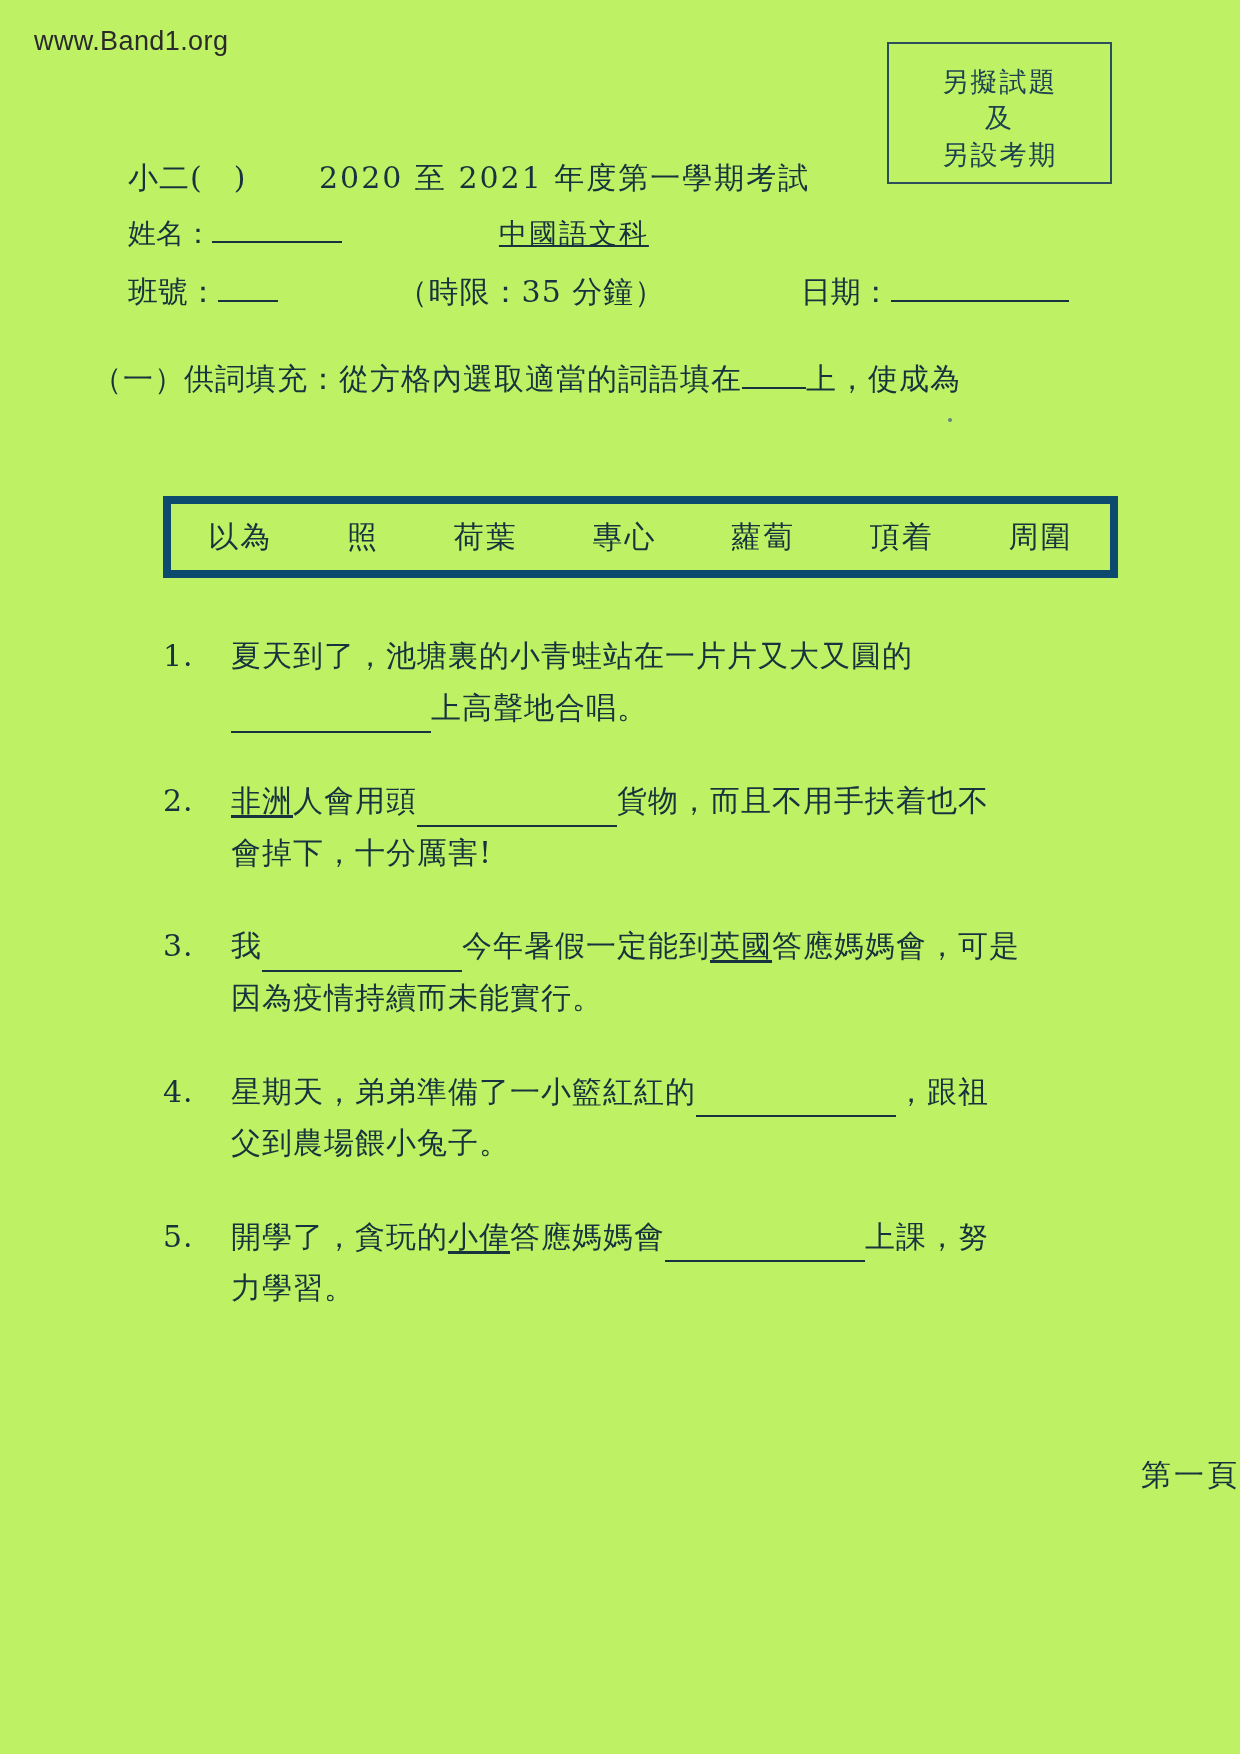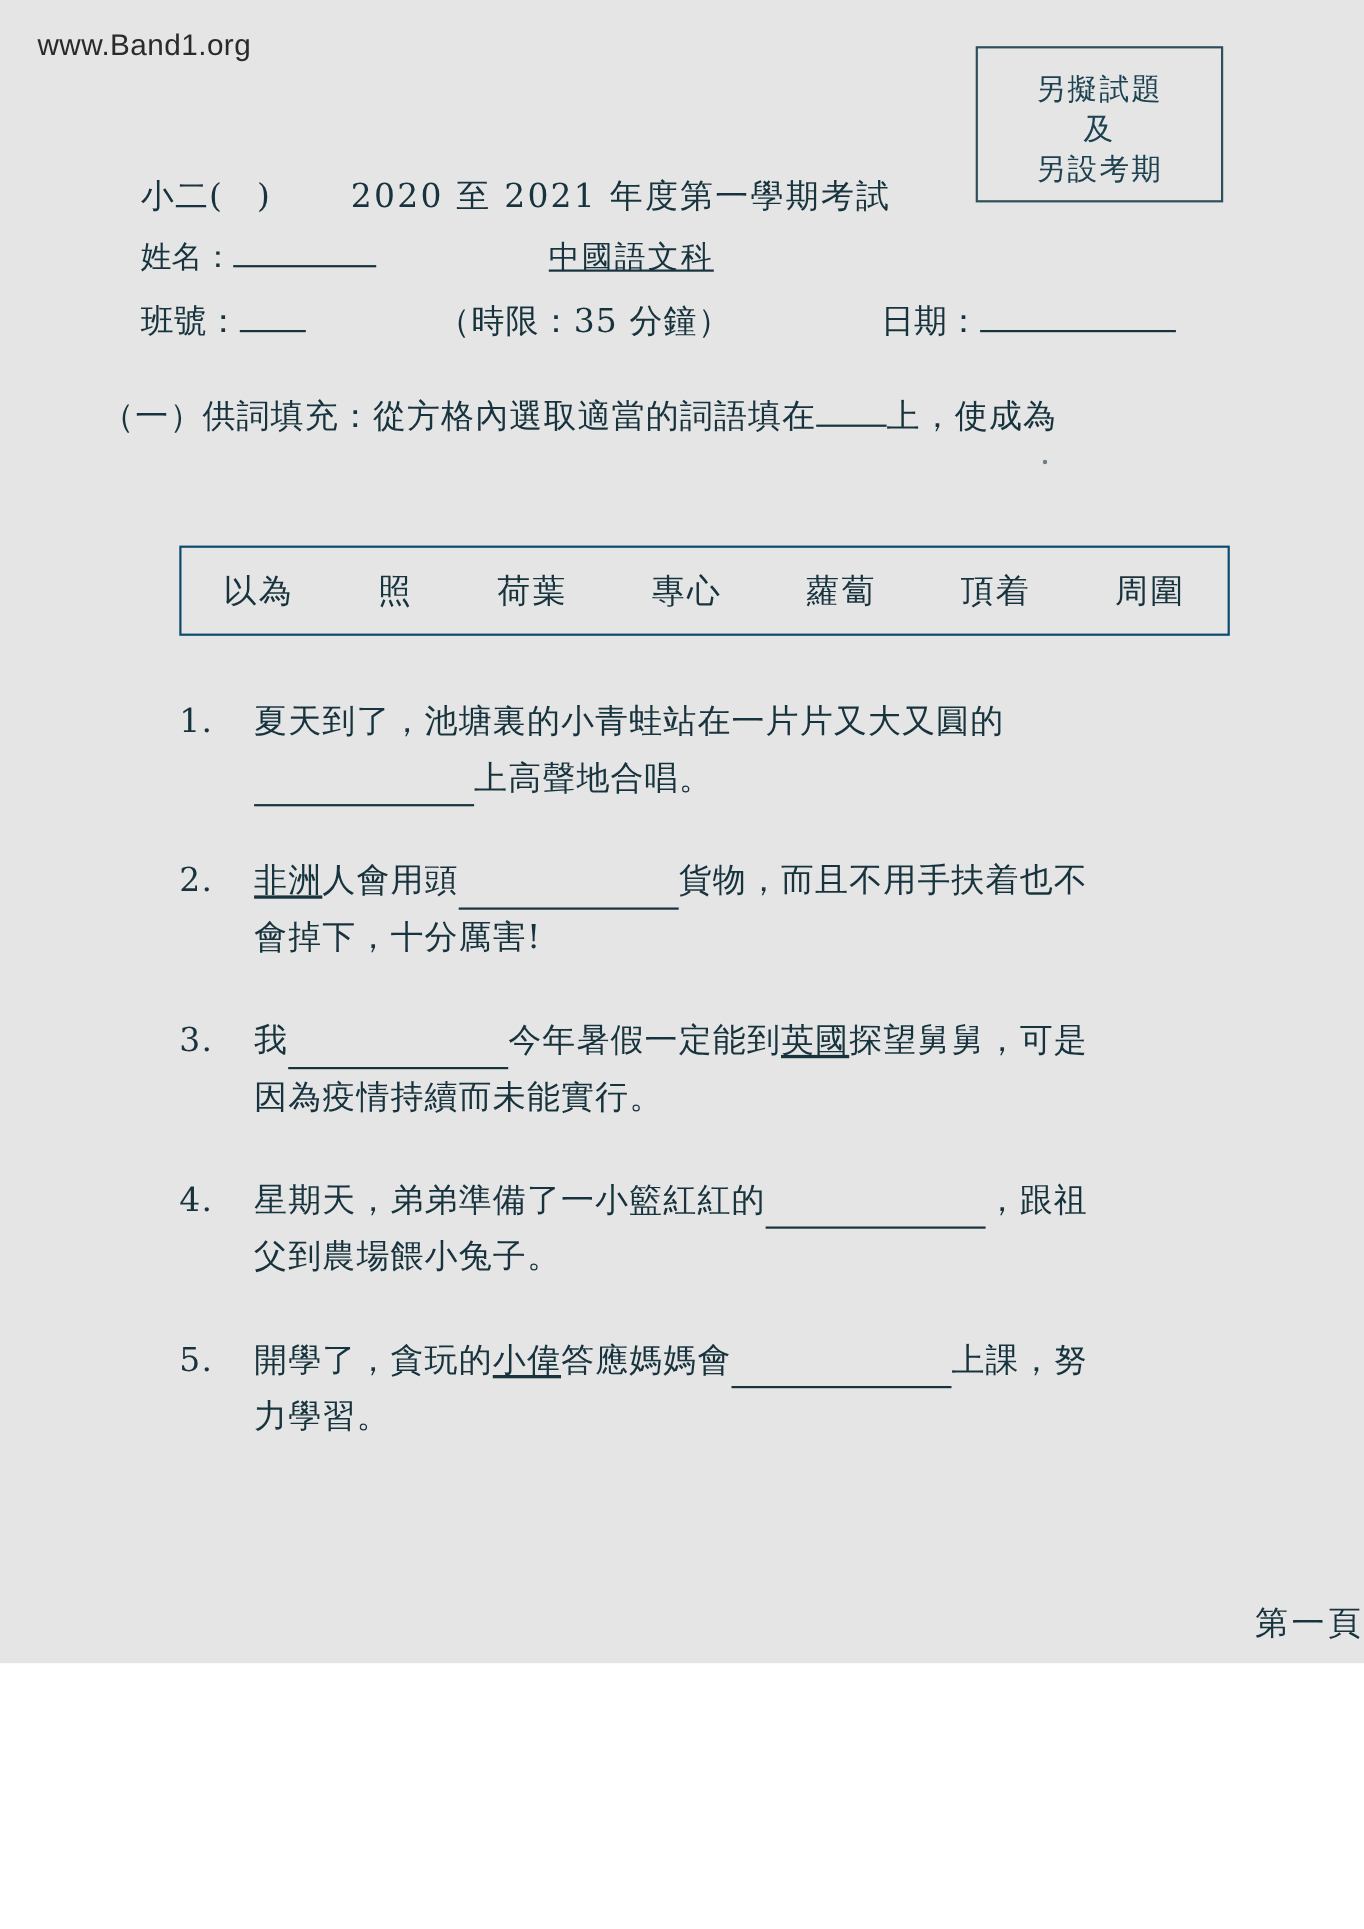--- a/index.html
+++ b/index.html
@@ -12,22 +12,22 @@
     background: #ffffff;
     font-family: "DejaVu Serif", serif;
     color: #17333d;
     position: relative;
     overflow: hidden;
   }
   .page {
     position: absolute;
     left: 0; top: 0;
     width: 1240px;
-    height: 1512px;
-    background: #e5e5e5;
+    height: 1754px;
+    background: #bef264;
   }
   .watermark {
     position: absolute;
     left: 34px;
     top: 26px;
     font-family: "Liberation Sans", sans-serif;
     font-size: 27px;
     color: #2a2a2a;
     letter-spacing: 0.4px;
   }
@@ -80,21 +80,21 @@
   .section-q .lbl { display: inline-block; width: 92px; }
   .section-q .indent { display: block; margin-left: 196px; }
   .u-inline { display: inline-block; width: 64px; border-bottom: 2px solid #17333d; }
 
   .word-box {
     position: absolute;
     left: 163px;
     top: 496px;
     width: 955px;
     height: 82px;
-    border: 2px solid #0c4a6e;
+    border: 8px solid #0c4a6e;
     box-sizing: border-box;
     display: flex;
     align-items: center;
     justify-content: space-around;
     font-size: 30px;
     letter-spacing: 2px;
     color: #17333d;
     font-family: Liberation Mono, monospace;
   }
 
@@ -194,21 +194,21 @@
       <div class="qitem">
         <div class="qnum">1.</div>
         <div class="qtext"><span>夏天到了，池塘裏的小青蛙站在一片片又大又圓的</span><br><span class="fill"></span><span>上高聲地合唱。</span></div>
       </div>
       <div class="qitem">
         <div class="qnum">2.</div>
         <div class="qtext"><span class="uline">非洲</span><span>人會用頭</span><span class="fill"></span><span>貨物，而且不用手扶着也不</span><br><span>會掉下，十分厲害!</span></div>
       </div>
       <div class="qitem">
         <div class="qnum">3.</div>
-        <div class="qtext"><span>我</span><span class="fill"></span><span>今年暑假一定能到</span><span class="uline">英國</span><span>探望舅舅，可是</span><br><span>因為疫情持續而未能實行。</span></div>
+        <div class="qtext"><span>我</span><span class="fill"></span><span>今年暑假一定能到</span><span class="uline">英國</span><span>答應媽媽會，可是</span><br><span>因為疫情持續而未能實行。</span></div>
       </div>
       <div class="qitem">
         <div class="qnum">4.</div>
         <div class="qtext"><span>星期天，弟弟準備了一小籃紅紅的</span><span class="fill"></span><span>，跟祖</span><br><span>父到農場餵小兔子。</span></div>
       </div>
       <div class="qitem">
         <div class="qnum">5.</div>
         <div class="qtext"><span>開學了，貪玩的</span><span class="uline">小偉</span><span>答應媽媽會</span><span class="fill"></span><span>上課，努</span><br><span>力學習。</span></div>
       </div>
     </div>

